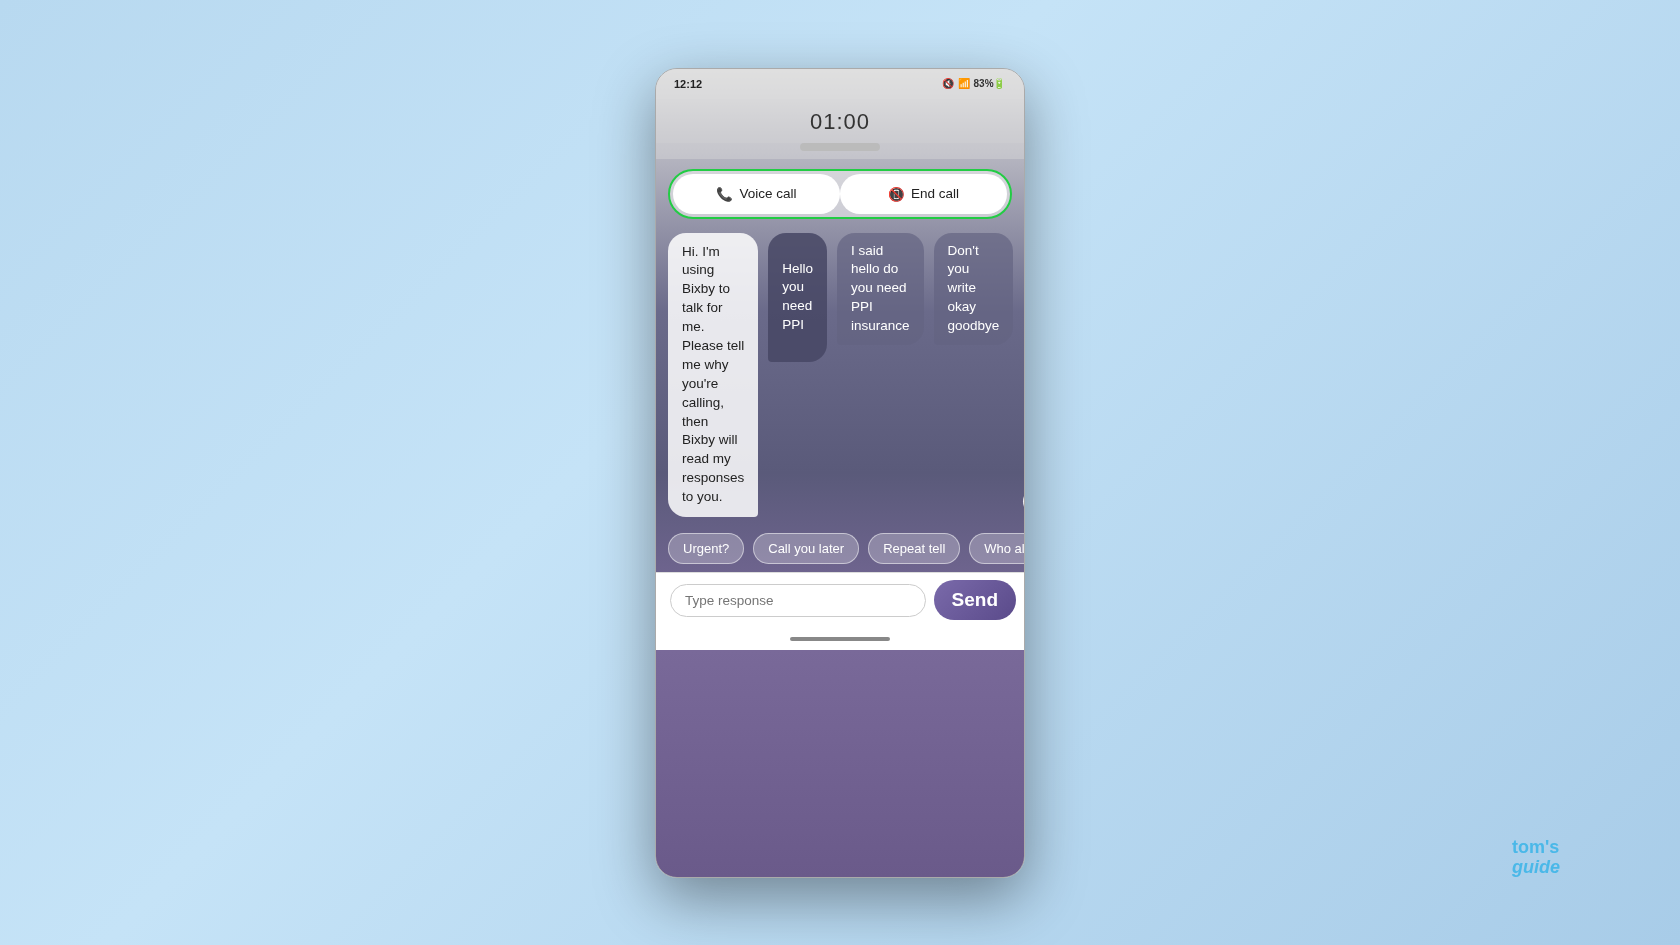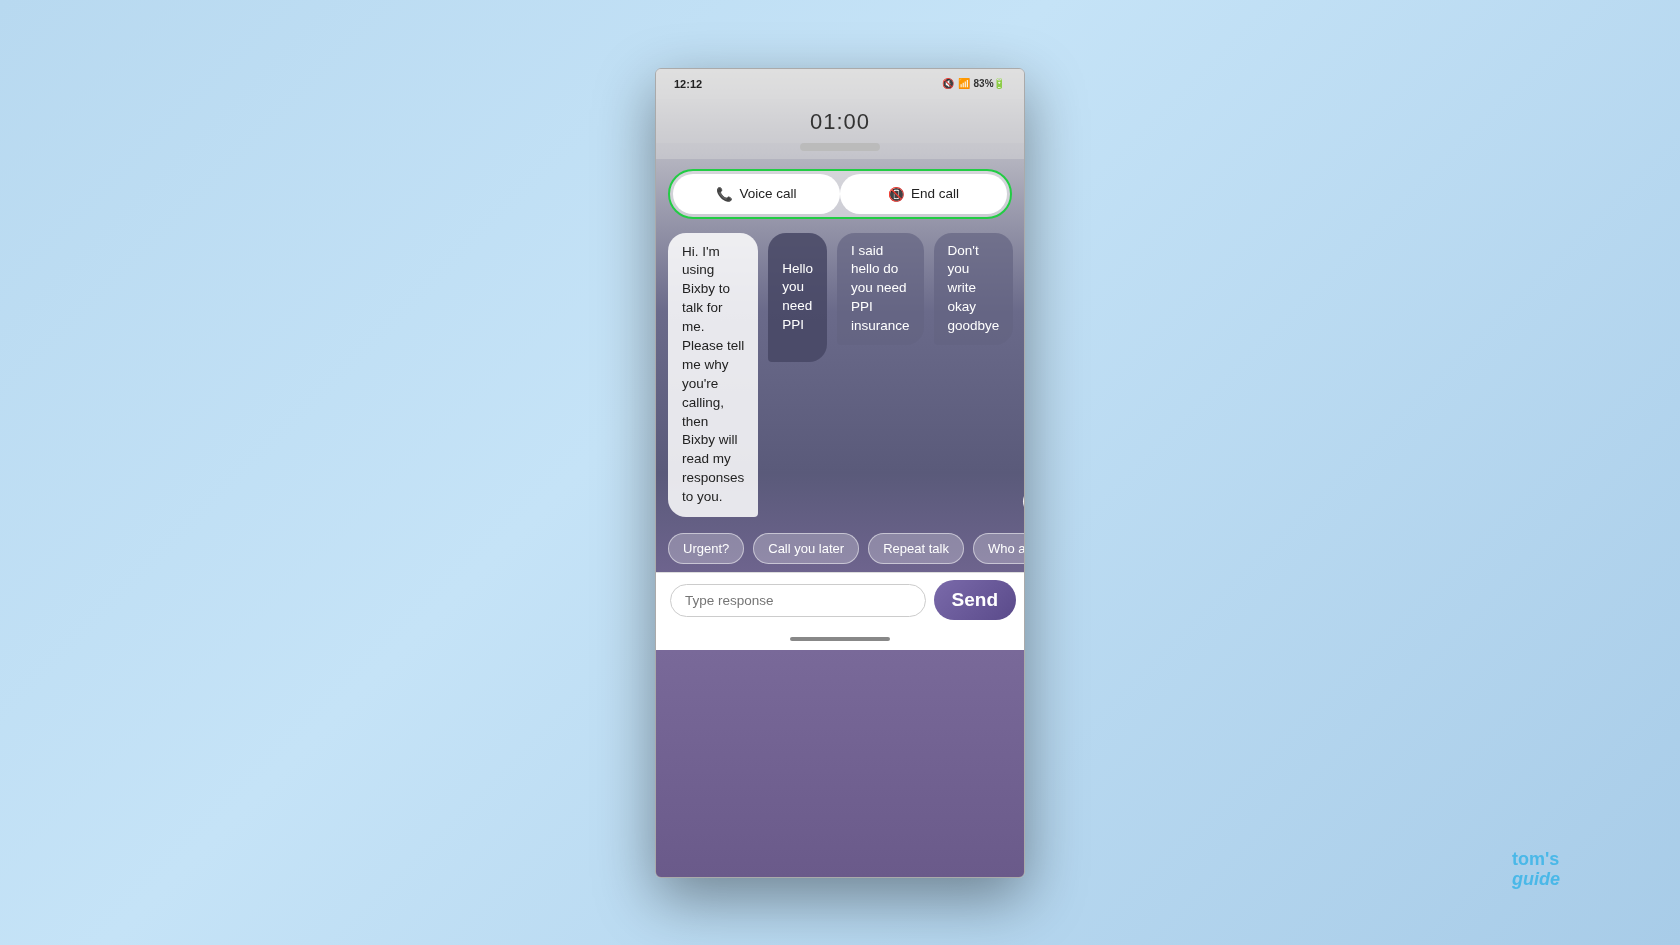--- a/index.html
+++ b/index.html
@@ -11,21 +11,21 @@
       align-items: center;
       justify-content: center;
       font-family: 'Segoe UI', sans-serif;
       position: relative;
     }
 
     .phone-frame {
       width: 370px;
       height: 810px;
       background: linear-gradient(180deg, #e8e8e8 0%, #c0c0c8 8%, #6a6a8a 30%, #5a5a7a 50%, #7a6a9a 70%, #6a5a8a 100%);
-      border-radius: 6px;
+      border-radius: 22px;
       overflow: hidden;
       position: relative;
       box-shadow: 0 20px 60px rgba(0,0,0,0.4);
       border: 1px solid #aaa;
     }
 
     
     .status-bar {
       height: 30px;
       background: transparent;
@@ -181,21 +181,21 @@
     .home-bar {
       width: 100px;
       height: 4px;
       background: #888;
       border-radius: 2px;
     }
 
     
     .toms-guide {
       position: absolute;
-      bottom: 55px;
+      bottom: 67px;
       right: 120px;
       font-size: 18px;
       font-weight: 800;
       color: #4ab8e8;
       line-height: 1.1;
     }
     .toms-guide span { display: block; }
     .toms-guide .guide { font-style: italic; }
 
     .chat-scroll {
@@ -266,21 +266,21 @@
   </div>
 
   <div class="quick-replies">
     <button class="chip">
       <span>Urgent?</span>
     </button>
     <button class="chip">
       <span>Call you later</span>
     </button>
     <button class="chip">
-      <span>Repeat talk</span>
+      <span>Repeat tell</span>
     </button>
     <button class="chip">
       <span>Who al</span>
     </button>
   </div>
 
   <div class="input-bar">
     <input class="input-field" type="text" placeholder="Type response" style="">
     <button class="send-btn">
       <span>Send</span>

